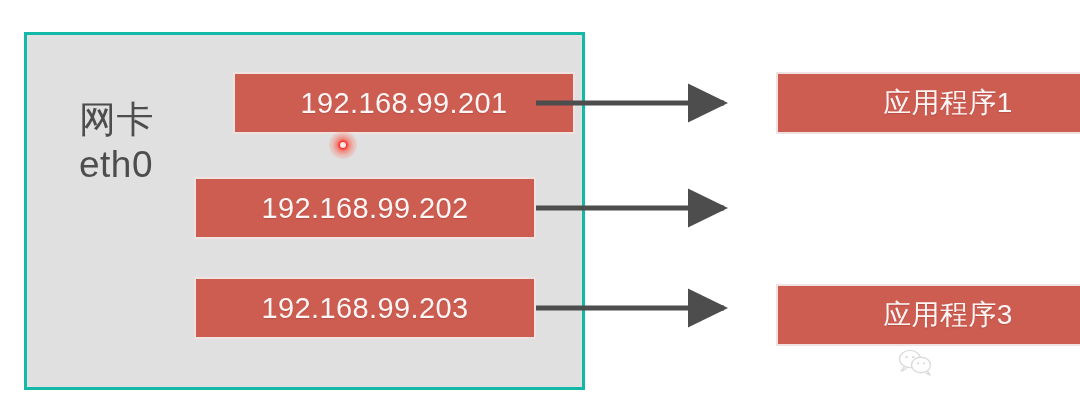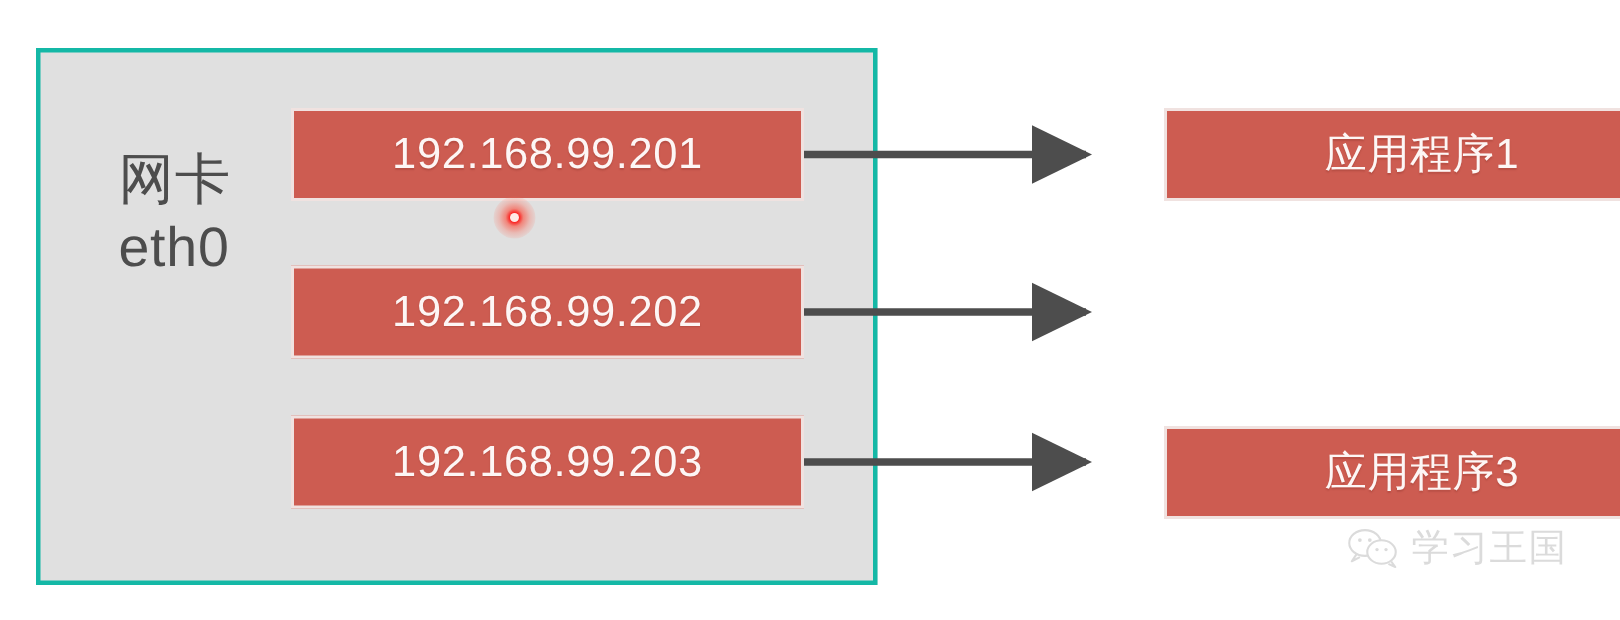--- a/index.html
+++ b/index.html
@@ -60,21 +60,21 @@
     font-size: 29px;
     letter-spacing: 0.4px;
     text-shadow: 0 1px 1px rgba(120, 40, 30, 0.25);
   }
 
   .ipbox {
     left: 194px;
     width: 342px;
     height: 62px;
   }
-  .ipbox.row1 { top: 72px; }
+  .ipbox.row1 { top: 72px; margin-left: 39px; }
   .ipbox.row2 { top: 177px; align-items: center; }
   .ipbox.row3 { top: 277px; }
 
   .appbox {
     left: 728px;
     width: 344px;
     height: 62px;
     font-size: 28px;
     margin-left: 48px;
   }
@@ -191,16 +191,15 @@
         <ellipse cx="23" cy="17" rx="9.5" ry="7.8" fill="#ffffff"></ellipse>
         <path d="M29.4 23.2 L32.2 27.0 L27.6 24.9" stroke-linejoin="round"></path>
       </g>
       <g fill="#8a8a8a">
         <circle cx="8.6" cy="9" r="1.25"></circle>
         <circle cx="15.2" cy="9" r="1.25"></circle>
         <circle cx="20" cy="15.4" r="1.1"></circle>
         <circle cx="26" cy="15.4" r="1.1"></circle>
       </g>
     </svg>
-    <span class="wm-text">学习王国</span>
   </div>
 
 </div>
 
 </body></html>

